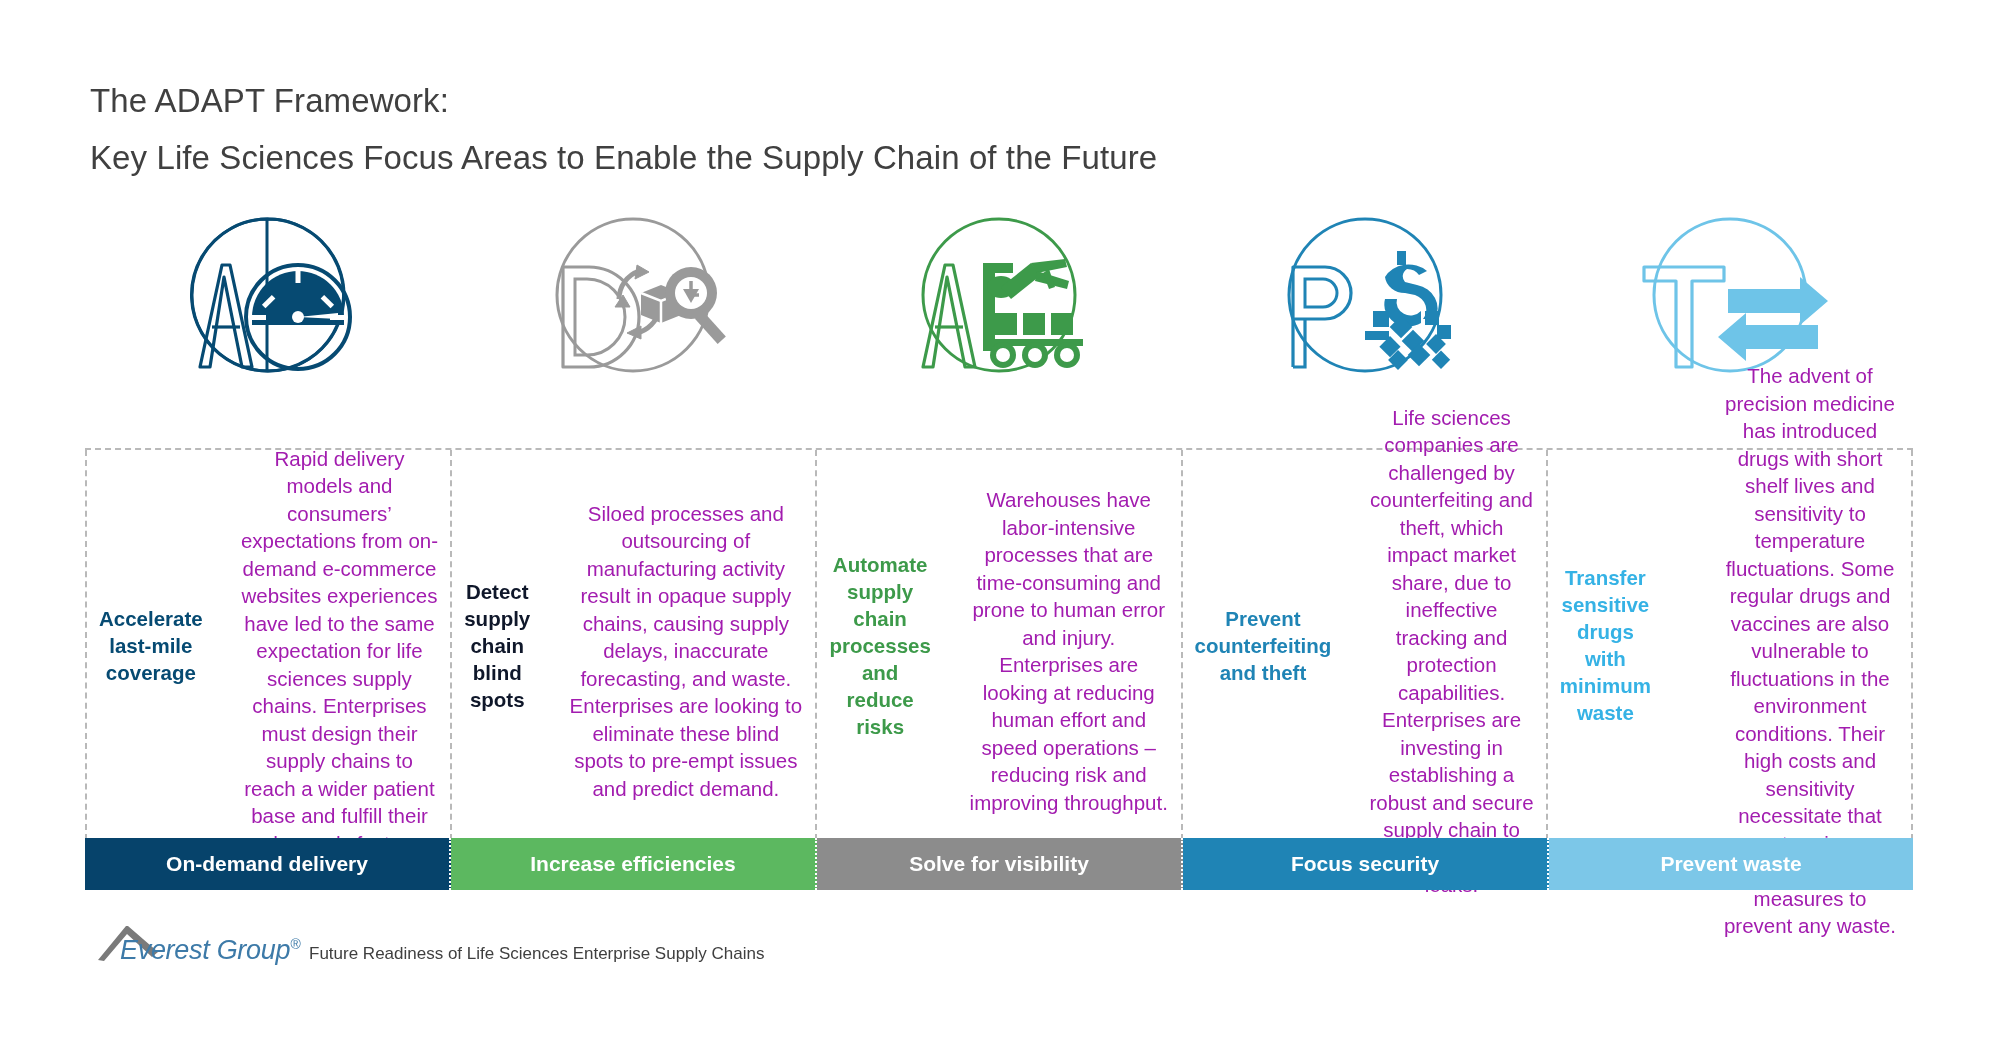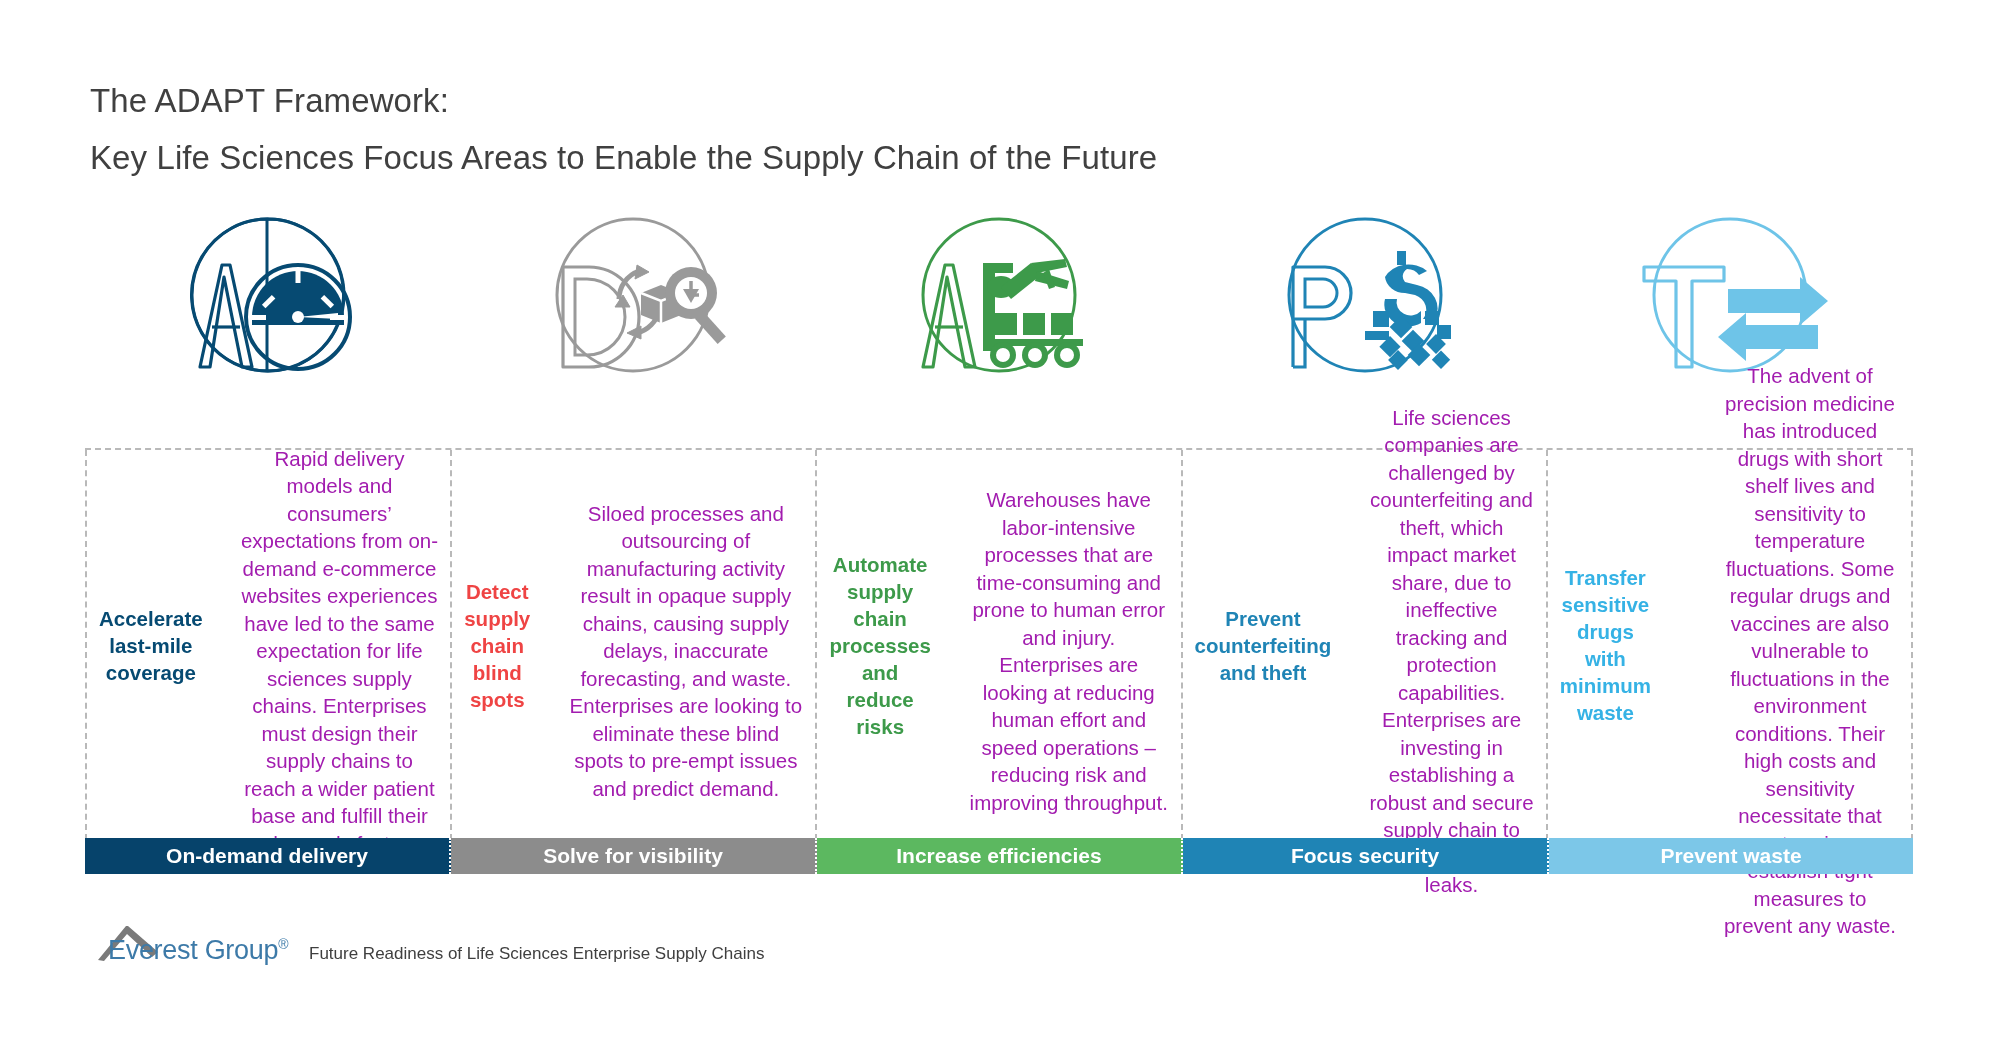--- a/index.html
+++ b/index.html
@@ -89,21 +89,21 @@
     max-width: 330px;
     margin-left: 38px;
   }
 
   
   .bar-row {
     position: absolute;
     left: 85px;
     top: 838px;
     width: 1828px;
-    height: 36px;
+    height: 52px;
     display: flex;
   }
   .bar-cell {
     flex: 1 1 0;
     display: flex;
     align-items: center;
     justify-content: center;
     color: #ffffff;
     font-size: 21px;
     font-weight: bold;
@@ -125,27 +125,28 @@
     width: 185px;
     height: 48px;
   }
   .logo-peak {
     position: absolute;
     left: 0;
     top: 0;
   }
   .logo-text {
     position: absolute;
-    left: 12px;
+    left: 24px;
     top: 17px;
     font-size: 27px;
     color: #3d7aa8;
     font-family: "Liberation Sans", sans-serif;
     letter-spacing: -0.3px;
     white-space: nowrap;
+    font-style: italic;
   }
   .logo-reg {
     font-size: 14px;
     vertical-align: super;
     color: #3d7aa8;
   }
   .footer-caption {
     font-size: 17px;
     color: #3f3f3f;
     margin-left: 28px;
@@ -294,21 +295,21 @@
 
 <div class="columns">
 
   <div class="col">
     <div class="col-heading" style="color:#064a72">Accelerate
 last-mile coverage</div>
     <div class="col-body">Rapid delivery models and consumers’ expectations from on-demand e-commerce websites experiences have led to the same expectation for life sciences supply chains. Enterprises must design their supply chains to reach a wider patient base and fulfill their demands faster.</div>
   </div>
 
   <div class="col">
-    <div class="col-heading" style="color:#ef4444">Detect supply chain
+    <div class="col-heading" style="color:#0f172a">Detect supply chain
 blind spots</div>
     <div class="col-body">Siloed processes and outsourcing of manufacturing activity result in opaque supply chains, causing supply delays, inaccurate forecasting, and waste. Enterprises are looking to eliminate these blind spots to pre-empt issues and predict demand.</div>
   </div>
 
   <div class="col">
     <div class="col-heading" style="color:#3d9a4a">Automate supply chain
 processes and reduce risks</div>
     <div class="col-body">Warehouses have labor-intensive processes that are time-consuming and prone to human error and injury. Enterprises are looking at reducing human effort and speed operations – reducing risk and improving throughput.</div>
   </div>
 
@@ -321,22 +322,22 @@
   <div class="col">
     <div class="col-heading" style="color:#35b2e5">Transfer sensitive drugs
 with minimum waste</div>
     <div class="col-body">The advent of precision medicine has introduced drugs with short shelf lives and sensitivity to temperature fluctuations. Some regular drugs and vaccines are also vulnerable to fluctuations in the environment conditions. Their high costs and sensitivity necessitate that enterprises establish tight measures to prevent any waste.</div>
   </div>
 
 </div>
 
 <div class="bar-row">
   <div class="bar-cell" style="background:#06436b">On-demand delivery</div>
+  <div class="bar-cell" style="background:#5cb860">Increase efficiencies</div>
   <div class="bar-cell" style="background:#8c8c8c">Solve for visibility</div>
-  <div class="bar-cell" style="background:#5cb860">Increase efficiencies</div>
   <div class="bar-cell" style="background:#1f84b5">Focus security</div>
   <div class="bar-cell" style="background:#7cc7e8">Prevent waste</div>
 </div>
 
 <div class="footer">
   <div class="logo-wrap">
     <svg class="logo-peak" width="70" height="44" viewBox="0 0 70 44">
       <path d="M2 42 L30 8 L32 8 L62 34 L56 39 L31 16 L8 43 Z" fill="#7a7a7a"></path>
     </svg>
     <div class="logo-text"><span>Everest Group</span><span class="logo-reg">®</span></div>

